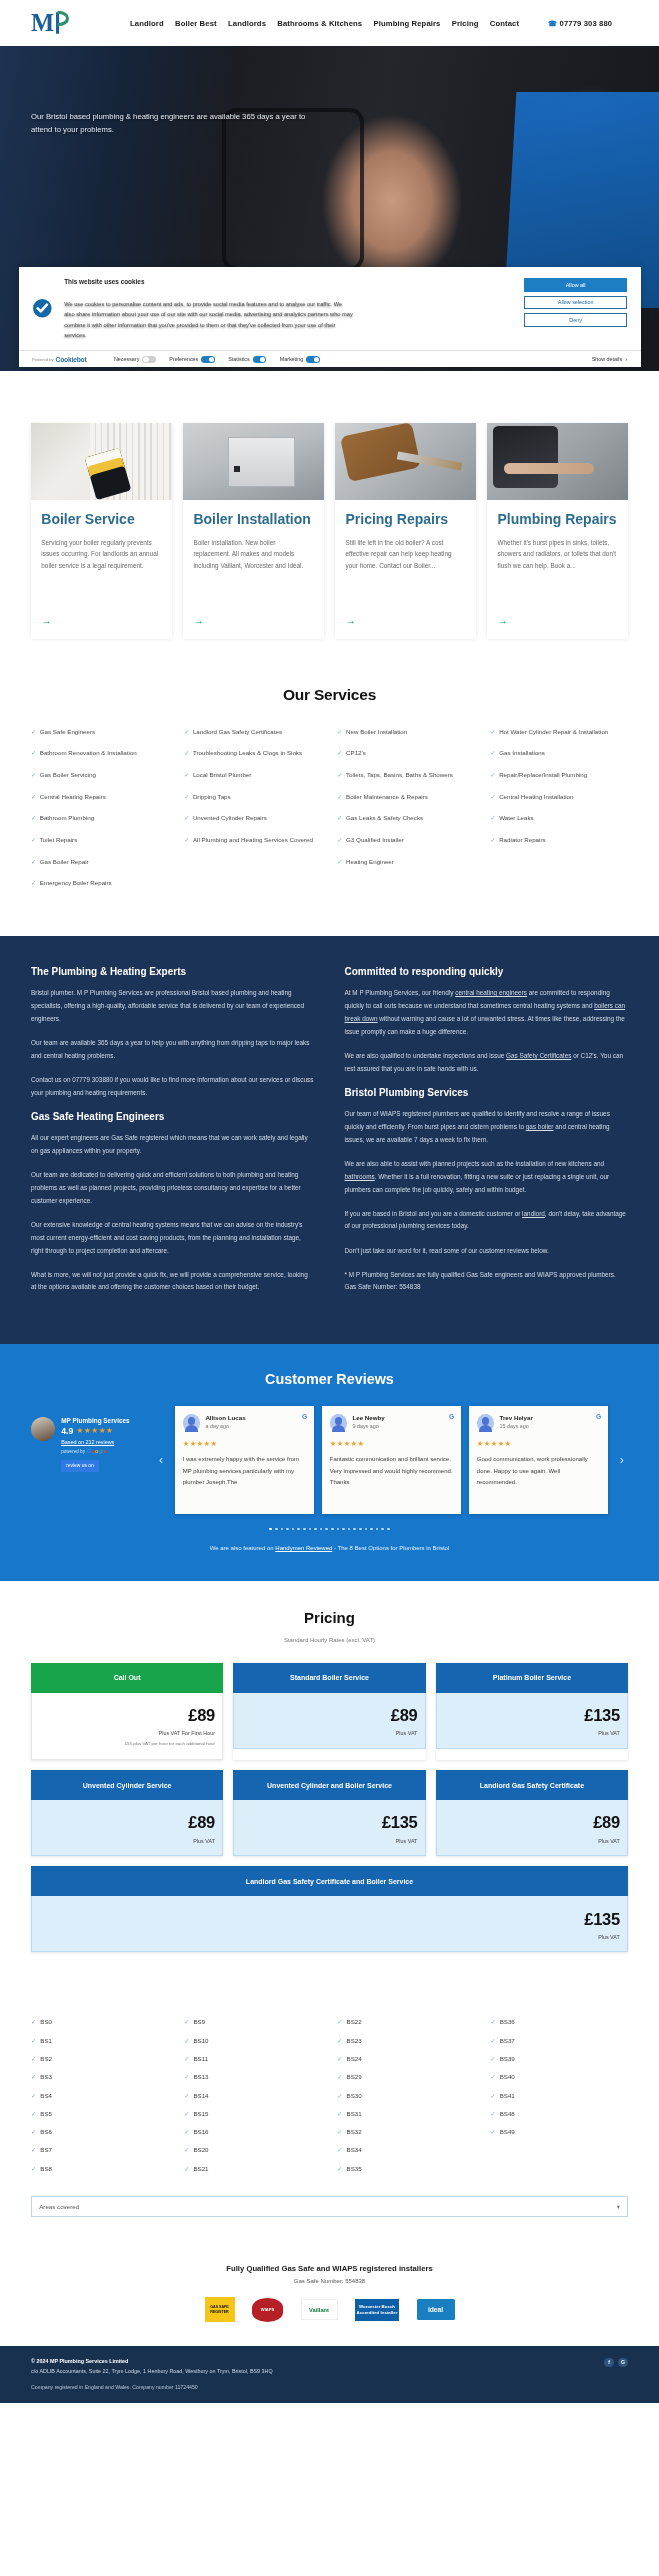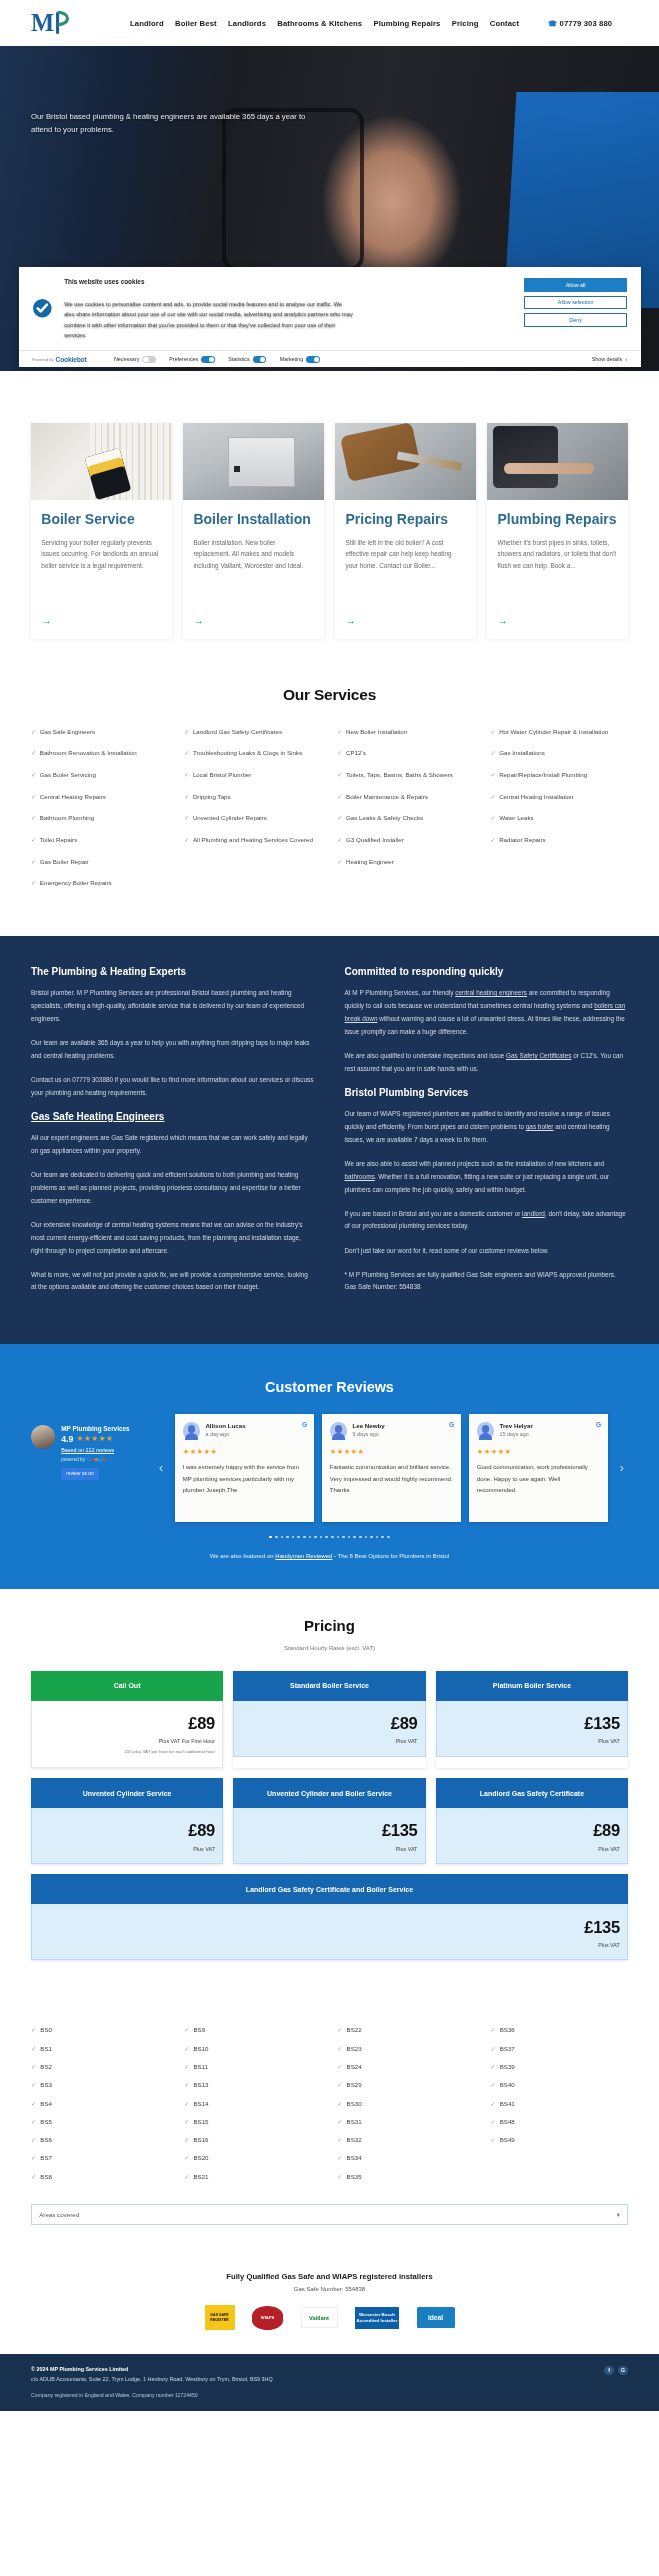--- a/index.html
+++ b/index.html
@@ -151,26 +151,26 @@
   .tick { color: #7fa8c4; flex: 0 0 auto; font-size: 6.2px; }
 
   
   .why-section { background: #1b3357; padding: 30px 31px 38px 31px; color: #fff; }
   .why-section > h2 {
     text-align: center; font-size: 15px; font-weight: 700; margin-bottom: 24px;
   }
   .why-cols { display: flex; gap: 30px; }
   .why-col { flex: 1; }
   .why-col h3 { font-size: 10px; font-weight: 700; margin-bottom: 10.3px; color:#fff; }
-  .why-col h3.underlined { text-decoration: underline; margin-top: 10px; }
+  .why-col h3.underlined { margin-top: 10px; }
   .why-col p { font-size: 6.4px; line-height: 2.0; color: #d5dde8; margin-bottom: 11.3px; }
   .why-col a { color: #d5dde8; text-decoration: underline; }
 
   
-  .reviews-section { background: #1677cb; padding: 35px 31px 30px 31px; position: relative; }
+  .reviews-section { background: #1677cb; padding: 27px 31px 30px 31px; position: relative; }
   .reviews-section h2 {
     text-align: center; color: #fff; font-size: 14.4px; font-weight: 700; margin-bottom: 19.6px;
   }
   .reviews-row { display: flex; align-items: flex-start; gap: 0; }
   .rev-summary { width: 124px; flex: 0 0 124px; padding-top: 11.3px; }
   .rev-summary-top { display: flex; gap: 6.2px; align-items: flex-start; }
   .rev-avatar {
     width: 24px; height: 24px; border-radius: 50%; flex:0 0 24px; overflow:hidden;
     background: linear-gradient(160deg,#d6cdbf,#5c4a3d);
   }

